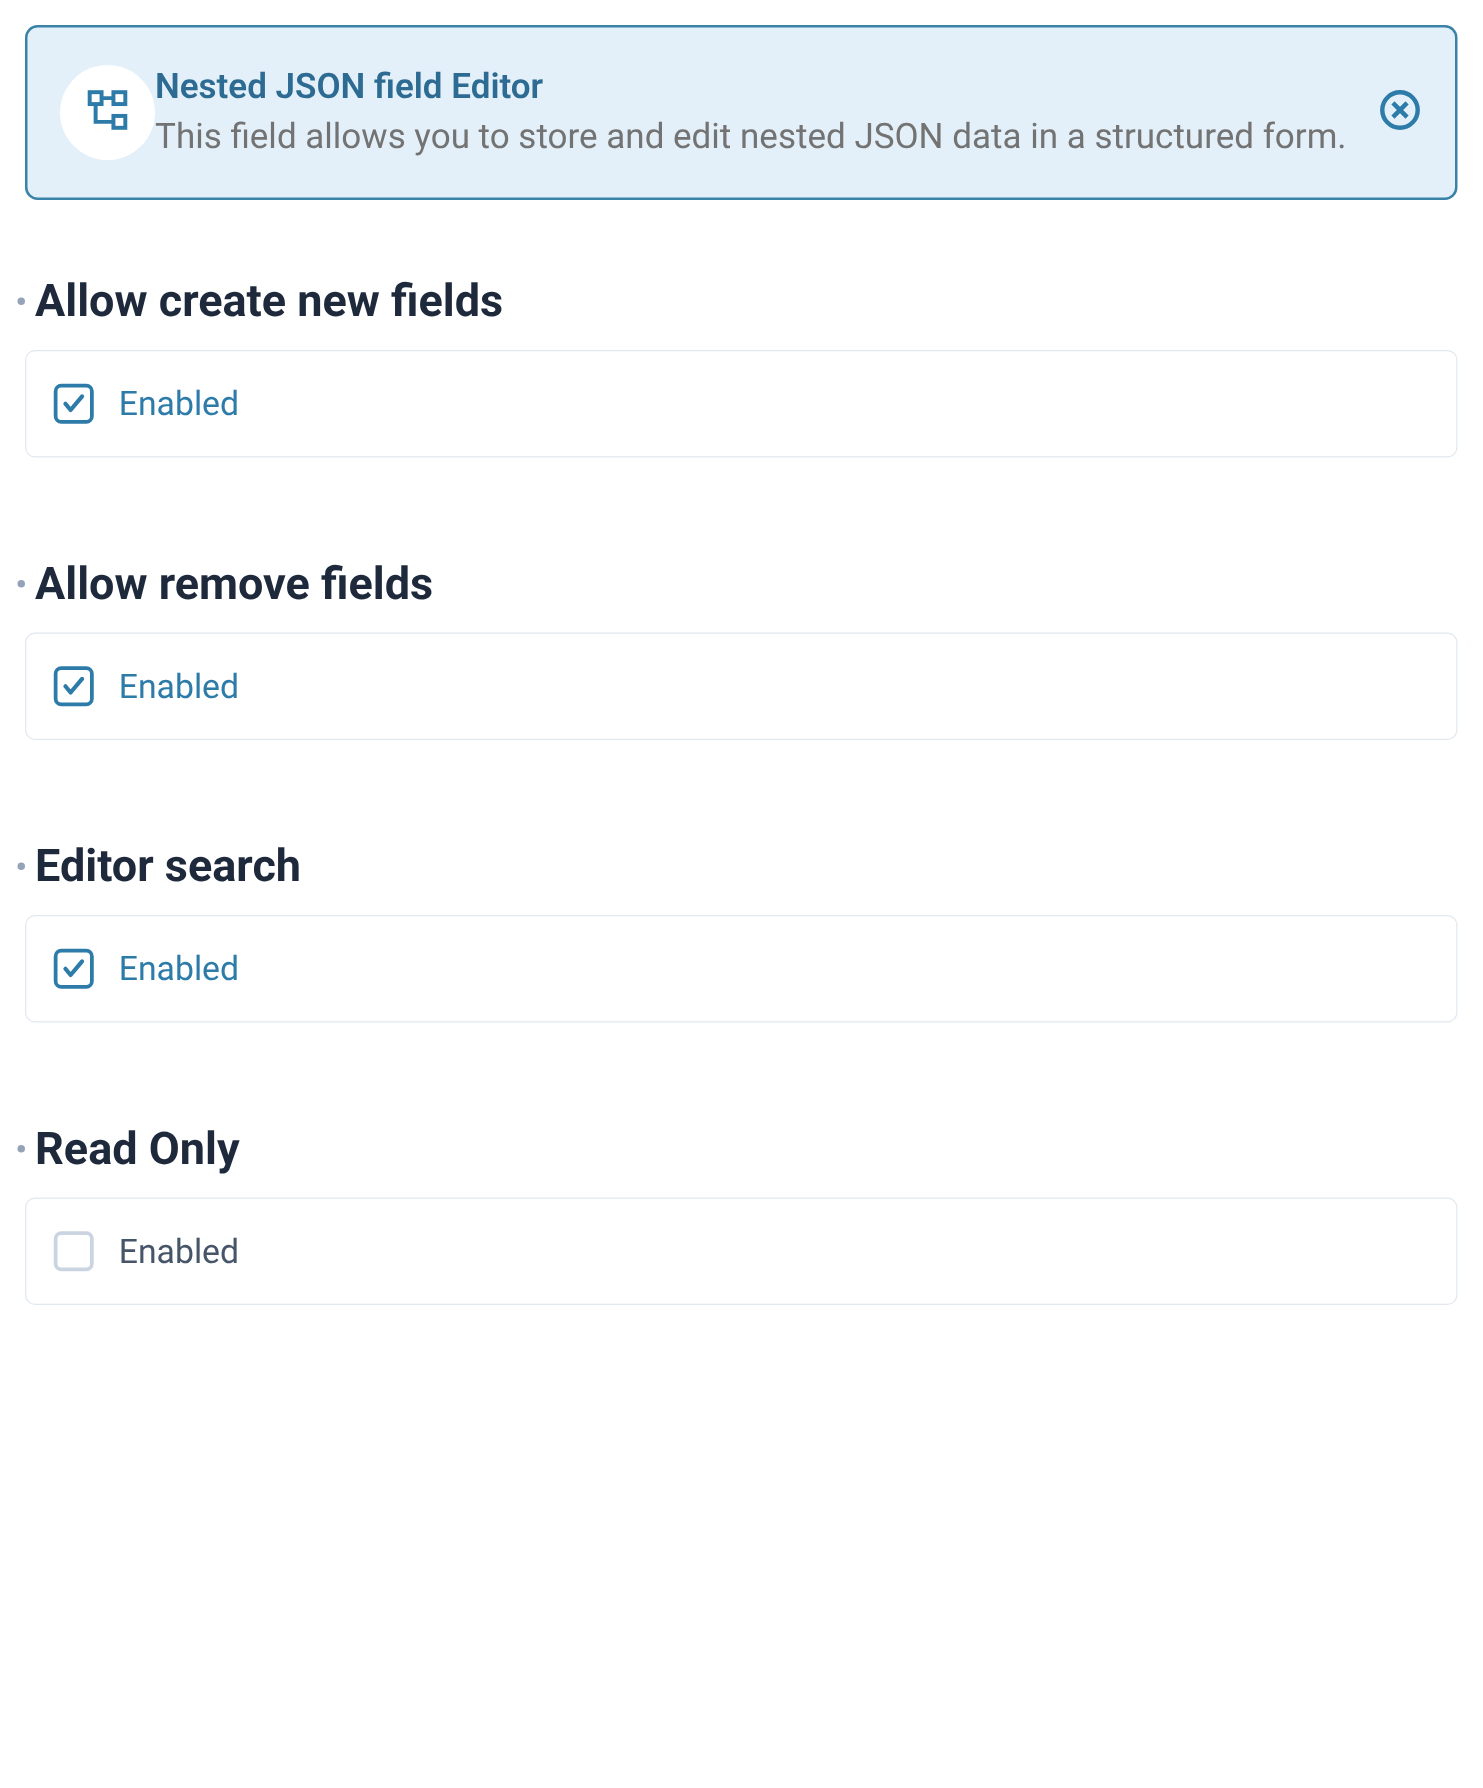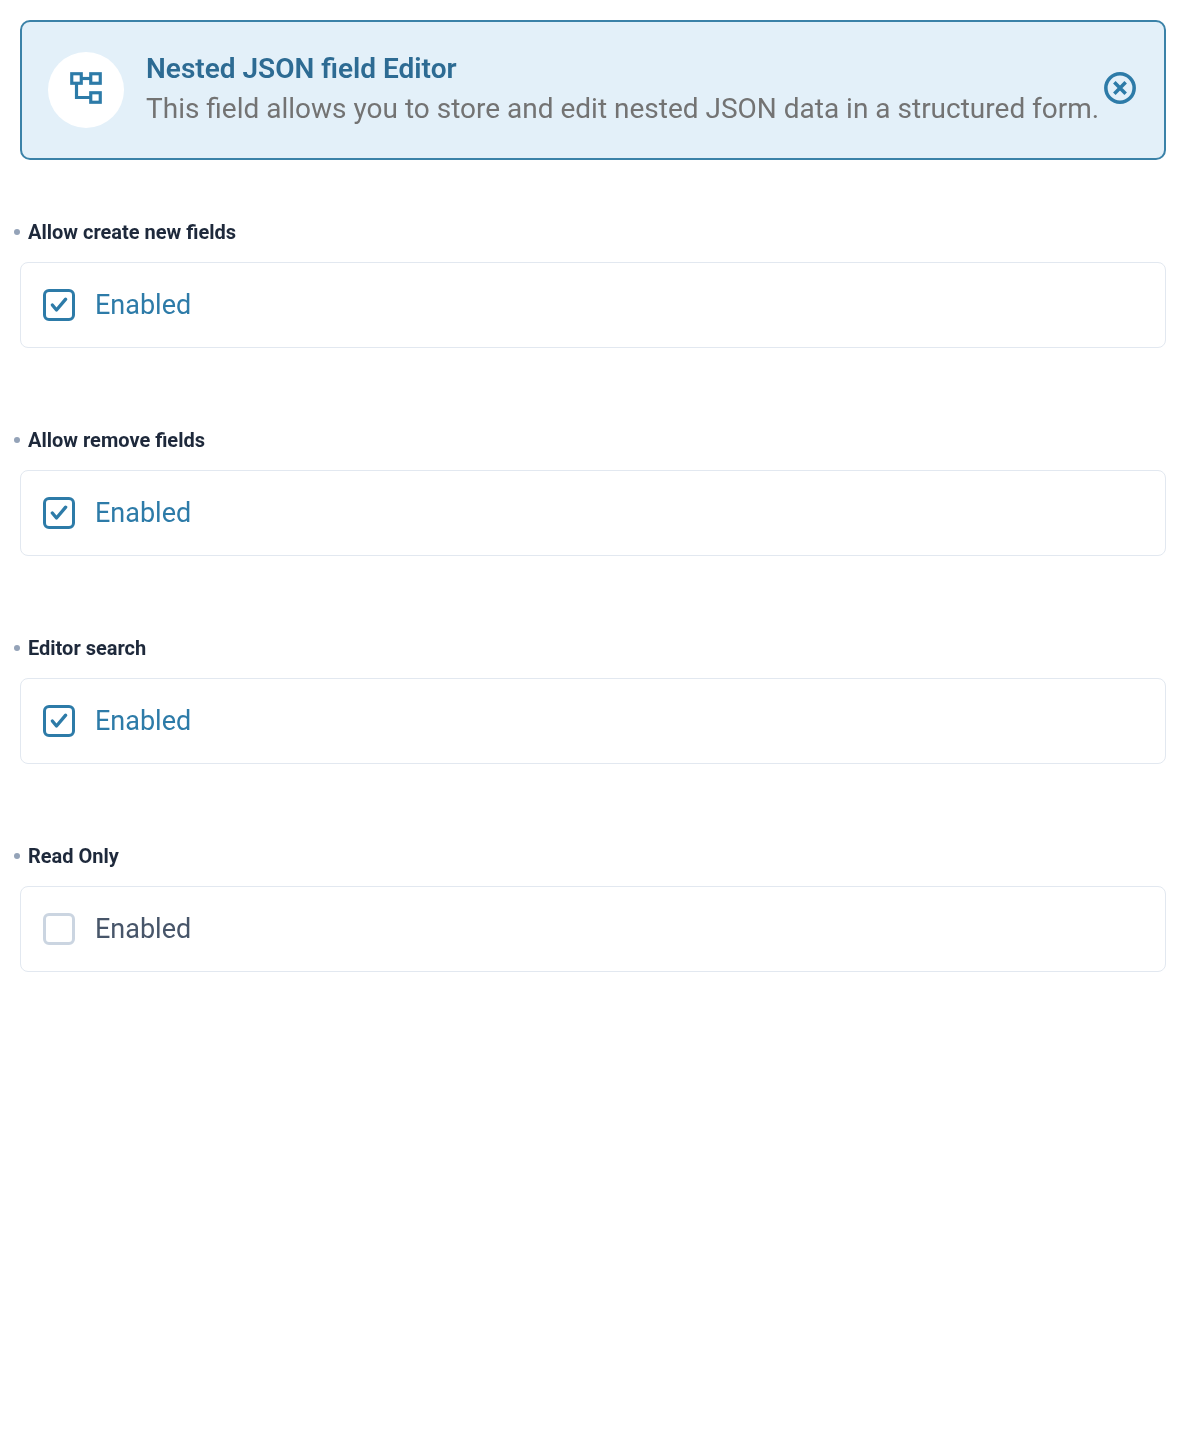--- a/index.html
+++ b/index.html
@@ -14,21 +14,20 @@
     color: #1e293b;
     width: 1186px;
   }
   .info-banner {
     background: #e3f0f9;
     border: 2px solid #3b82a8;
     border-radius: 10px;
     padding: 30px 30px 30px 26px;
     display: flex;
     align-items: center;
-    gap: 22px;
     margin-bottom: 60px;
     position: relative;
   }
   .info-icon-circle {
     width: 76px;
     height: 76px;
     min-width: 76px;
     background: #ffffff;
     border-radius: 50%;
     display: flex;
@@ -81,21 +80,21 @@
     margin-left: -6px;
   }
   .field-dot {
     width: 6px;
     height: 6px;
     background: #94a3b8;
     border-radius: 50%;
     display: inline-block;
   }
   .field-label {
-    font-size: 20px;
+    font-size: 36px;
     font-weight: 700;
     color: #1e293b;
   }
   .field-box {
     border: 1px solid #e2e8f0;
     border-radius: 8px;
     padding: 26px 22px;
     display: flex;
     align-items: center;
     gap: 20px;

